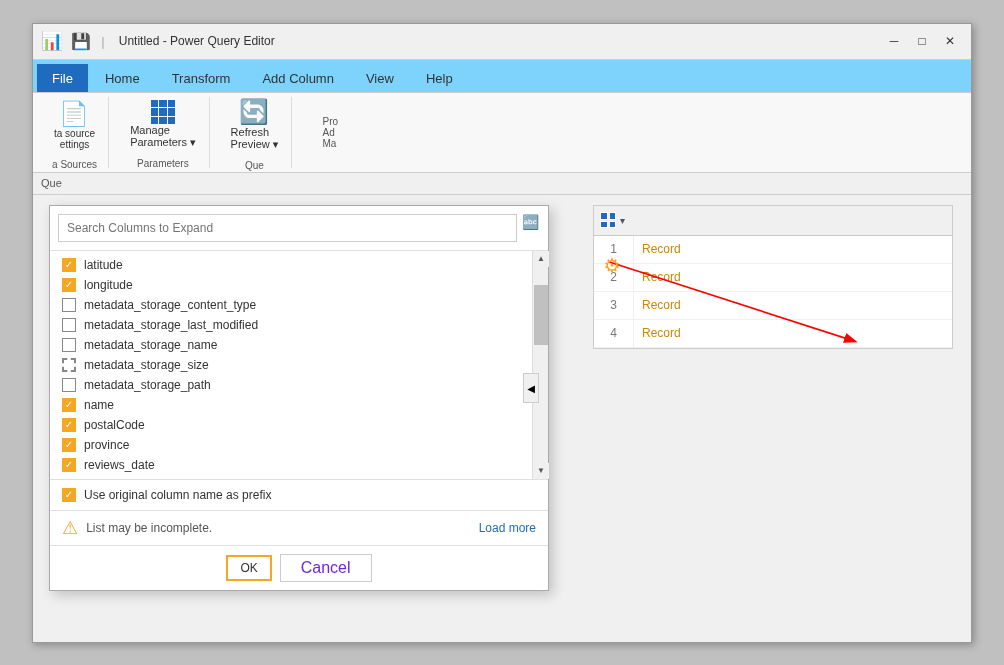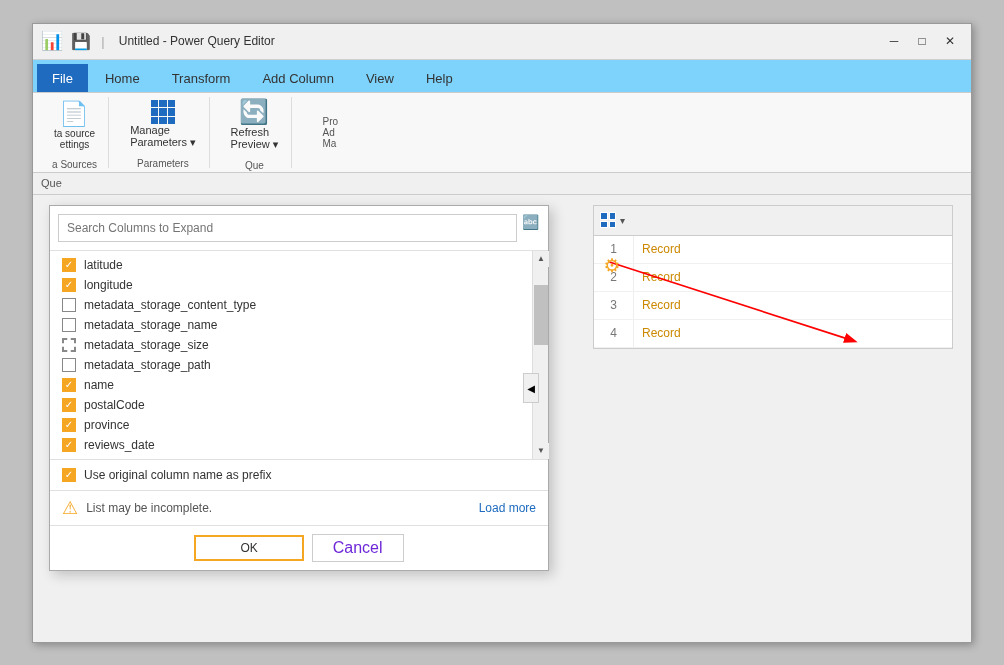--- a/index.html
+++ b/index.html
@@ -296,21 +296,21 @@
       padding: 8px 12px;
       display: flex;
       align-items: center;
       justify-content: center;
       gap: 8px;
       border-top: 1px solid #e0e0e0;
     }
     .btn-ok {
       background: white;
       border: 2px solid #f5a623;
-      padding: 4px 44px;
+      padding: 4px 12px;
       font-size: 12px;
       cursor: pointer;
       color: #333;
     }
     .btn-cancel {
       background: white;
       border: 1px solid #ccc;
       padding: 4px 20px;
       font-size: 16px;
       cursor: pointer;
@@ -500,20 +500,24 @@
           <div class="list-item">
             <div class="checkbox checked">✓</div>
             <span class="item-label">longitude</span>
           </div>
           <div class="list-item">
             <div class="checkbox"></div>
             <span class="item-label">metadata_storage_content_type</span>
           </div>
           <div class="list-item">
             <div class="checkbox"></div>
+            <span class="item-label">metadata_storage_last_modified</span>
+          </div>
+          <div class="list-item">
+            <div class="checkbox"></div>
             <span class="item-label">metadata_storage_name</span>
           </div>
           <div class="list-item">
             <div class="checkbox dashed"></div>
             <span class="item-label">metadata_storage_size</span>
           </div>
           <div class="list-item">
             <div class="checkbox"></div>
             <span class="item-label">metadata_storage_path</span>
           </div>

